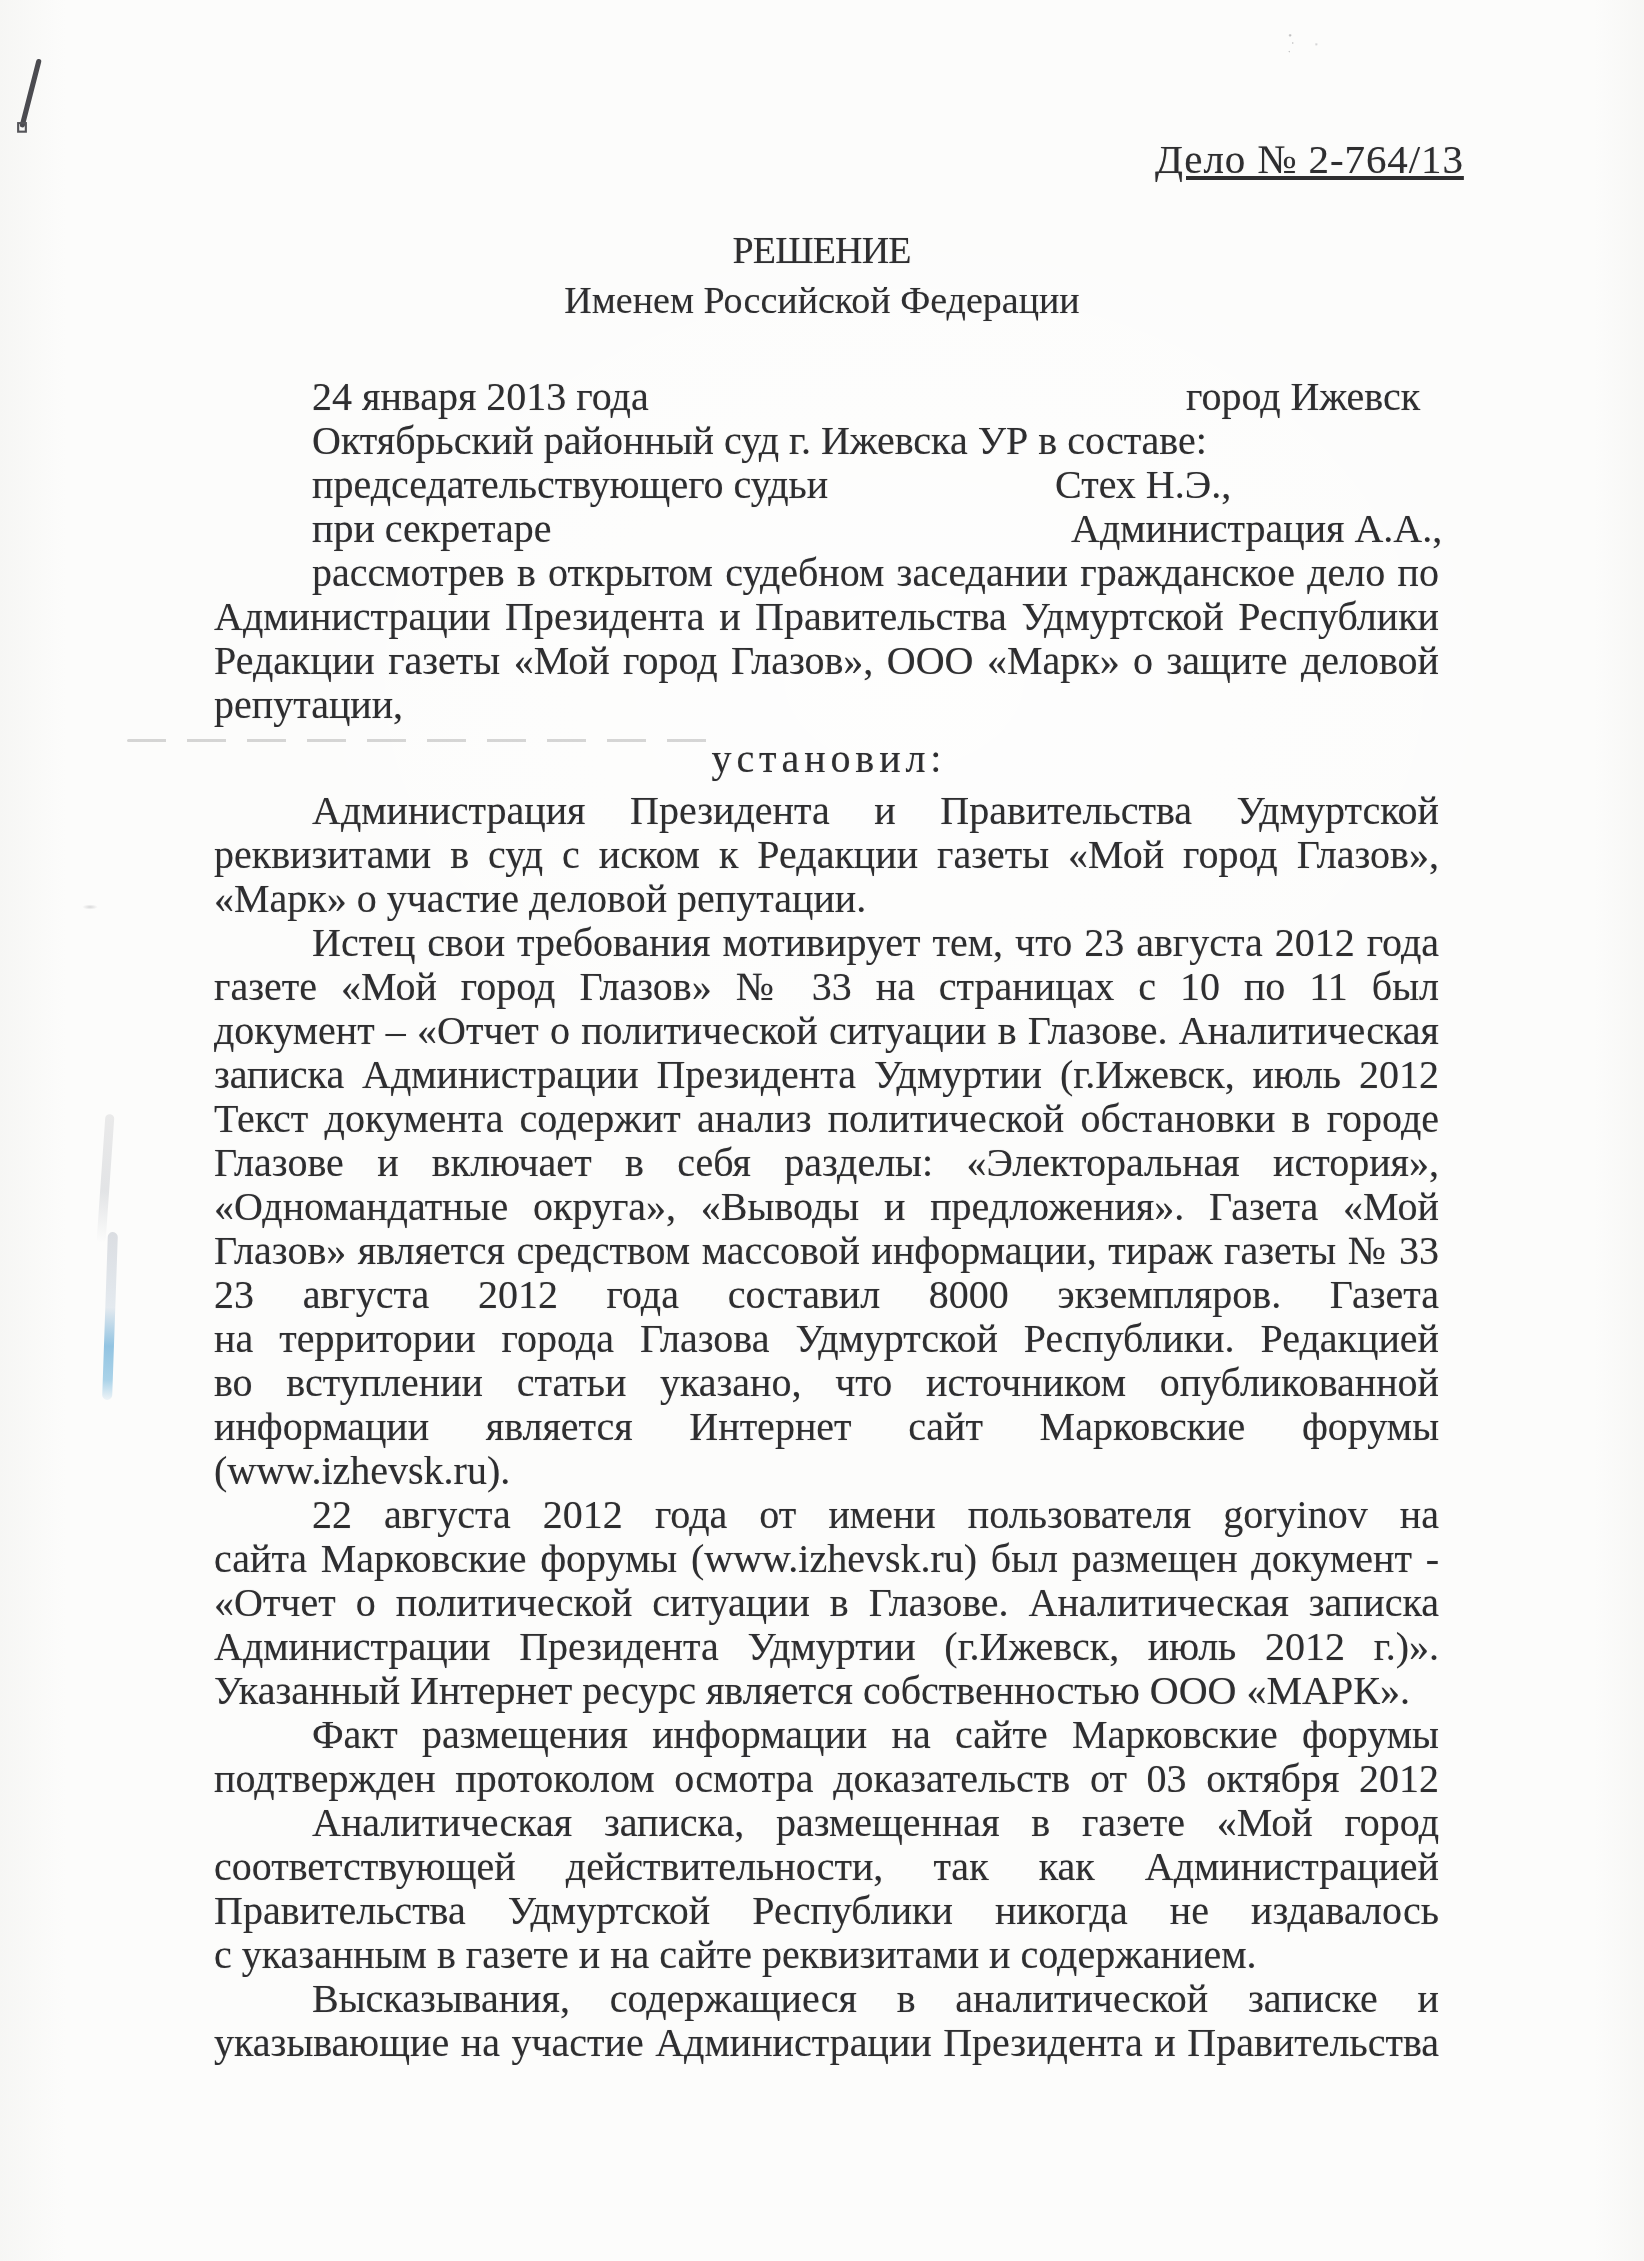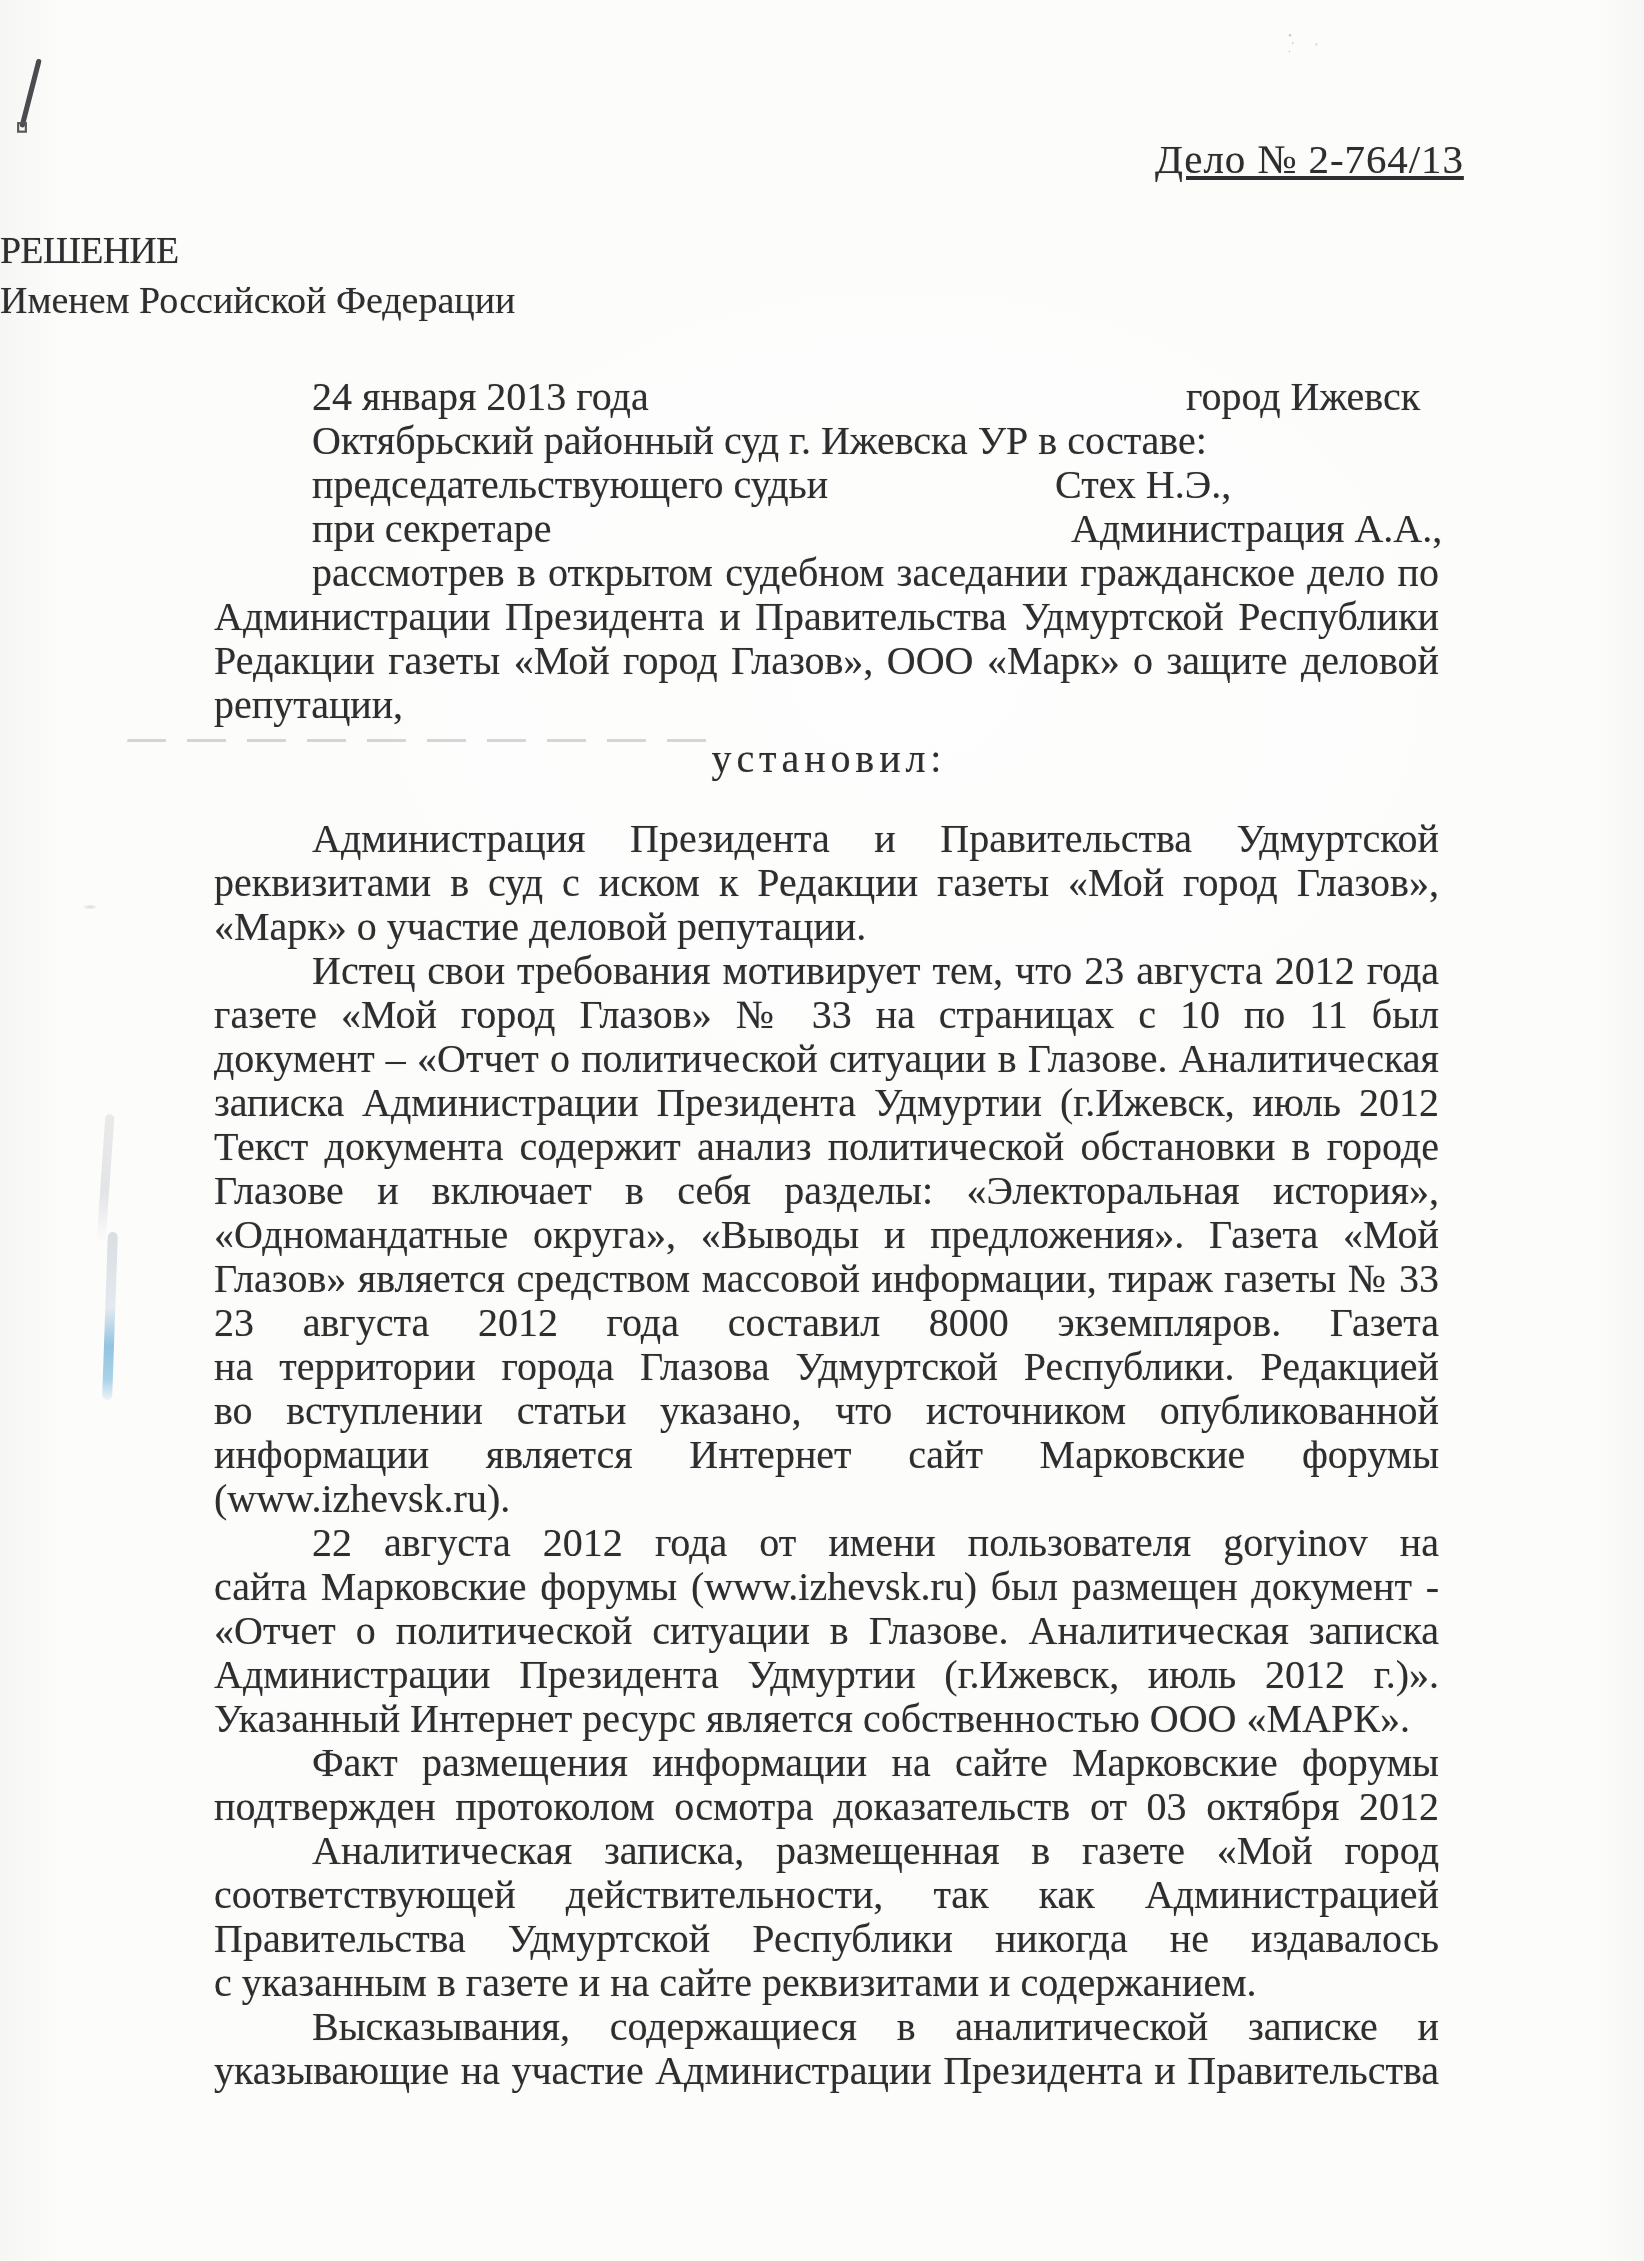--- a/index.html
+++ b/index.html
@@ -35,21 +35,21 @@
     letter-spacing: 0.9px;
     white-space: nowrap;
     text-decoration: underline;
   }
   
   .heading {
     position: absolute;
     left: 0;
     top: 225px;
     width: 1644px;
-    text-align: left;
+    text-align: center;
   }
   .heading .title {
     font-size: 38px;
     word-spacing: -10.3px;
     line-height: 50px;
   }
   .heading .subtitle {
     font-size: 38px;
     line-height: 50px;
   }
@@ -80,21 +80,21 @@
   .bl.last { text-align-last: left; }
   .kv { padding-left: 98px; }
   .kv .val { position: absolute; white-space: nowrap; }
   .val-city { left: 972px; }
   .val-judge { left: 841px; }
   .val-secretary { left: 857px; }
   .ustanovil {
     height: 44px;
     line-height: 44px;
     margin-top: 10.3px;
-    margin-bottom: 36px;
+    margin-bottom: 8px;
     text-align: center;
     word-spacing: -5.1px;
   }
   
   .pen-stroke {
     position: absolute;
     left: 0;
     top: 0;
     pointer-events: none;
   }

